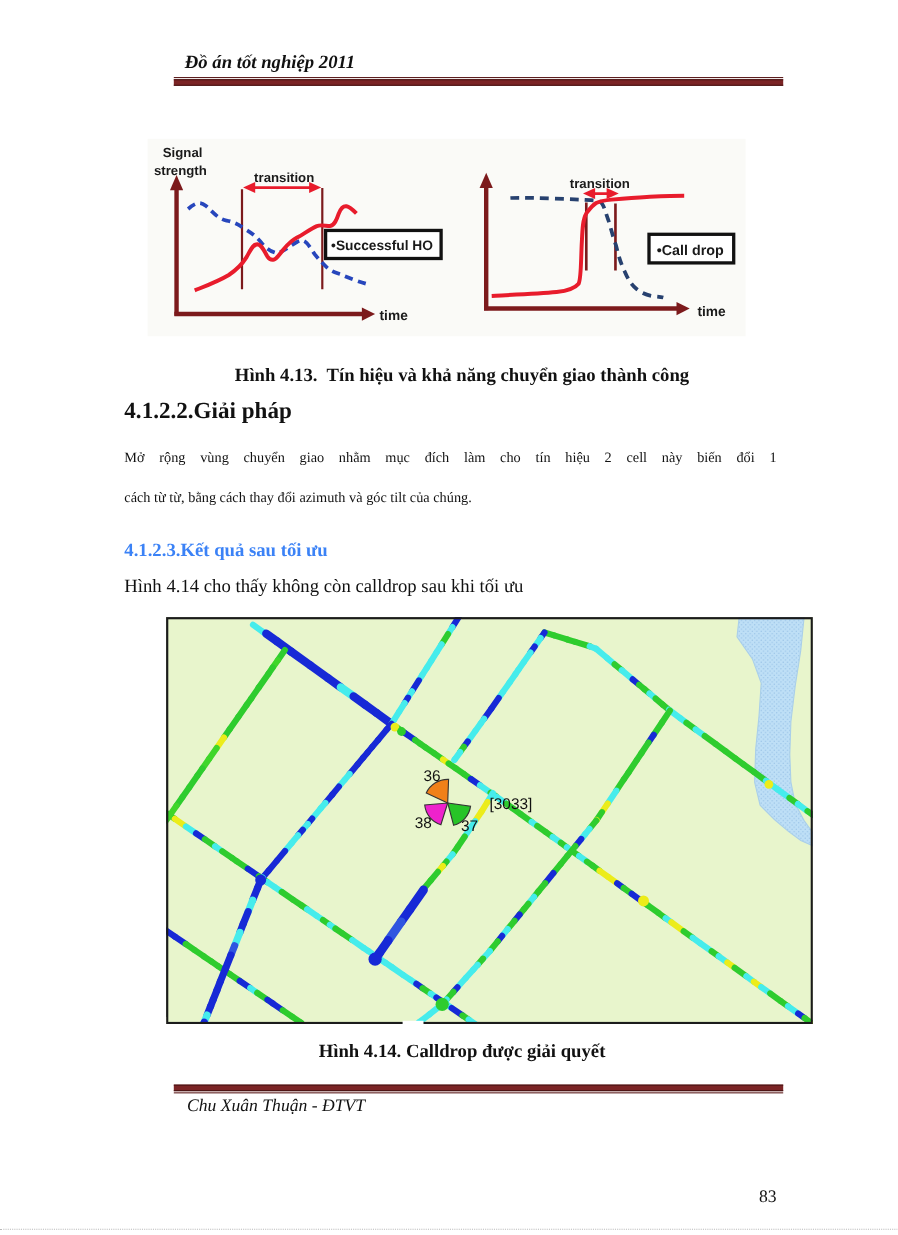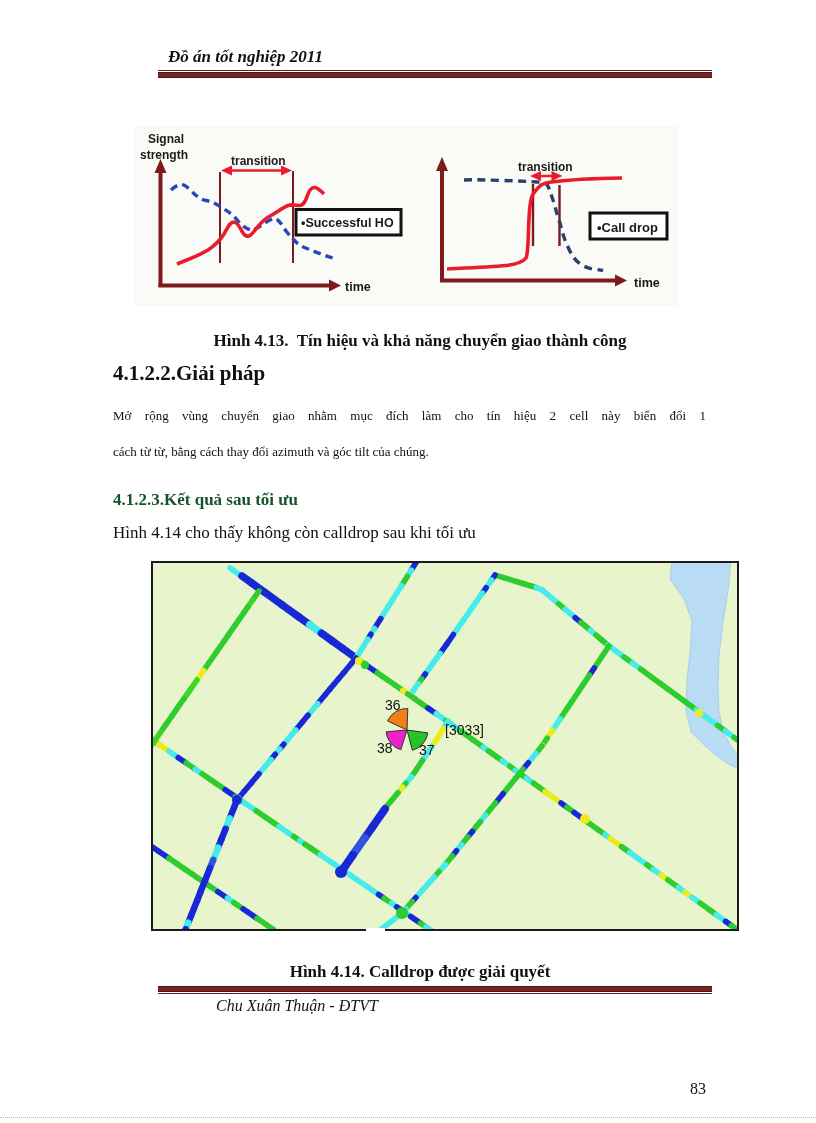--- a/index.html
+++ b/index.html
@@ -86,21 +86,21 @@
 
 <div class="abs" style="left:117px;top:331px;width:606px;text-align:center;font-size:17px;font-weight:bold;color:#111;">Hình 4.13.&nbsp; Tín hiệu và khả năng chuyển giao thành công</div>
 
 <div class="abs" style="left:113px;top:361px;font-size:21px;font-weight:bold;color:#111;">4.1.2.2.Giải pháp</div>
 
 <div class="abs" style="left:113px;top:398px;width:593px;font-size:13px;color:#111;line-height:36px;">
 <div style="text-align:justify;text-align-last:justify;">Mở rộng vùng chuyển giao nhằm mục đích làm cho tín hiệu 2 cell này biến đổi 1</div>
 <div>cách từ từ, bằng cách thay đổi azimuth và góc tilt của chúng.</div>
 </div>
 
-<div class="abs" style="left:113px;top:490px;font-size:17px;font-weight:bold;color:#14532d;">4.1.2.3.Kết quả sau tối ưu</div>
+<div class="abs" style="left:113px;top:490px;font-size:17px;font-weight:bold;color:#3b82f6;">4.1.2.3.Kết quả sau tối ưu</div>
 
 <div class="abs" style="left:113px;top:523px;font-size:17px;color:#111;">Hình 4.14 cho thấy không còn calldrop sau khi tối ưu</div>
 
 <div class="abs" style="left:127px;top:561px;padding-left:24px;">
 <svg id="map" width="588" height="370" font-family="Liberation Sans, sans-serif">
   <defs>
     <pattern id="wp" width="4" height="4" patternUnits="userSpaceOnUse">
       <rect width="4" height="4" fill="#bedff6"></rect>
       <circle cx="1" cy="1" r="0.6" fill="#96c0e6"></circle>
       <circle cx="3" cy="3" r="0.6" fill="#96c0e6"></circle>
@@ -485,23 +485,23 @@
     <text x="268" y="194">37</text>
     <text x="294" y="174">[3033]</text>
   </g>
 
   <rect x="1" y="1" width="586" height="368" fill="none" stroke="#1b1b1b" stroke-width="2"></rect>
 
   <rect x="215" y="367" width="19" height="3" fill="#ffffff"></rect>
 </svg>
 </div>
 
-<div class="abs" style="left:117px;top:946px;width:606px;text-align:center;font-size:17px;font-weight:bold;color:#111;margin-top:16px;">Hình 4.14. Calldrop được giải quyết</div>
+<div class="abs" style="left:117px;top:946px;width:606px;text-align:center;font-size:17px;font-weight:bold;color:#111;">Hình 4.14. Calldrop được giải quyết</div>
 
 <div class="abs" style="left:158px;top:986px;width:554px;height:4px;background:#7b2425;border-top:1px solid #4a1414;border-bottom:1px solid #4a1414;"></div>
 
 <div class="abs" style="left:158px;top:993px;width:554px;height:1px;background:#5e1f1f;"></div>
 
-<div class="abs" style="left:170px;top:997px;font-size:16px;font-style:italic;color:#111;margin-left:46px;">Chu Xuân Thuận - ĐTVT</div>
+<div class="abs" style="left:170px;top:997px;font-size:16px;font-style:italic;color:#111;">Chu Xuân Thuận - ĐTVT</div>
 
 <div class="abs" style="left:687px;top:1032px;width:22px;text-align:center;font-size:16px;color:#111;margin-top:48px;">83</div>
 
 <div class="abs" style="left:0px;top:1117px;width:816px;border-top:1px dotted #b9b9b9;"></div>
 
 </body></html>

